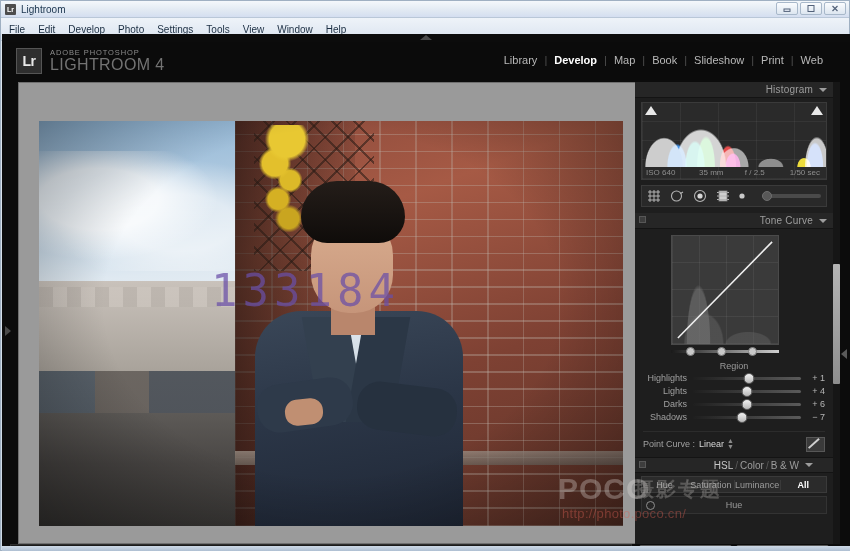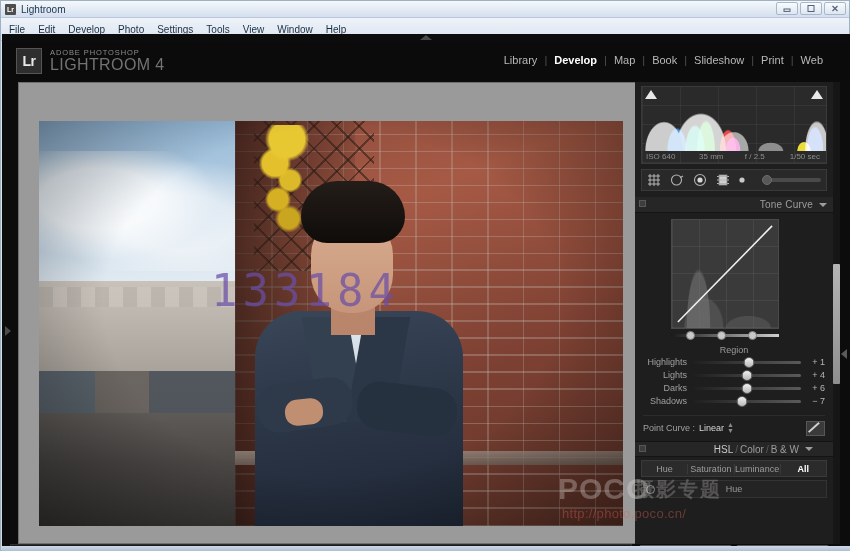--- a/index.html
+++ b/index.html
@@ -577,20 +577,24 @@
     </div>
 
     <div class="lr-toolbar">
       <div class="tb-btn tb-loupe"></div>
       <div class="tb-btn tb-yy">YY</div>
 
     </div>
 
     <div class="right-panel">
 
+      <div class="panel-hdr">
+        <div class="panel-hdr-title">Histogram</div>
+        <div class="panel-hdr-tri"></div>
+      </div>
       <div class="histo">
         <div class="histo-grid"></div>
         <div class="histo-gray"></div>
         <div class="hc hc1"></div>
         <div class="hc hc2"></div>
         <div class="hc hc3"></div>
         <div class="hc hc4"></div>
         <div class="hc hc5"></div>
         <div class="hc hc6"></div>
         <div class="hc hc7"></div>

